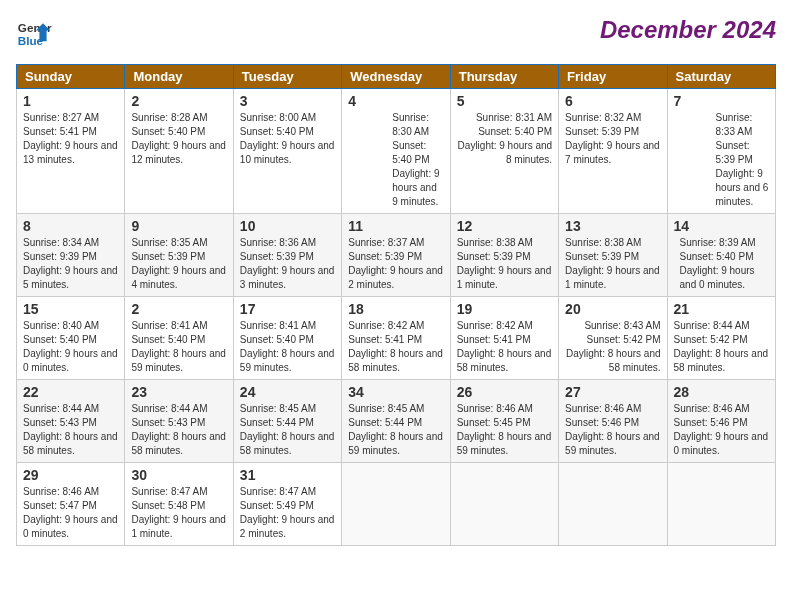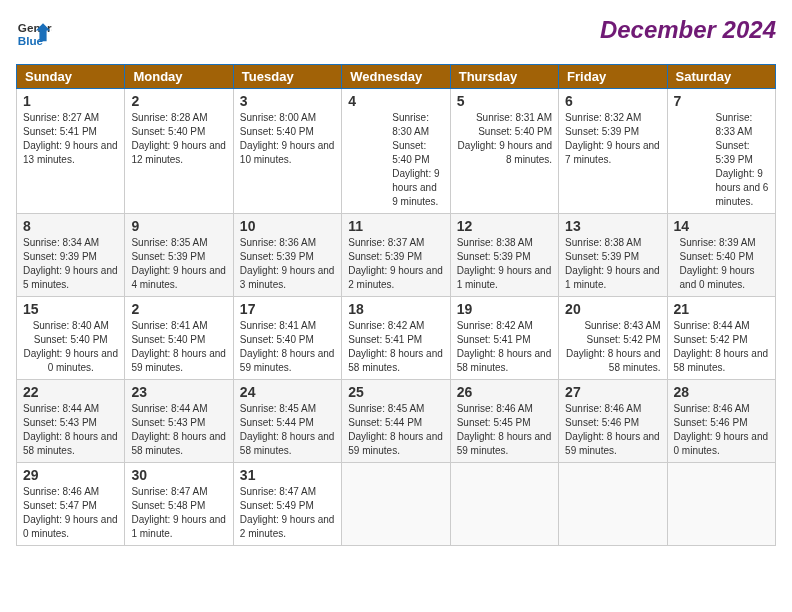--- a/index.html
+++ b/index.html
@@ -192,21 +192,21 @@
         <td>
           <span class="day-num">14</span>
           <div class="day-info" style="white-space: pre-line; margin-left: 6px;">Sunrise: 8:39 AM
 Sunset: 5:40 PM
 Daylight: 9 hours and 0 minutes.</div>
         </td>
       </tr>
       <tr>
         <td>
           <span class="day-num">15</span>
-          <div class="day-info" style="white-space: pre-line; text-align: center;">Sunrise: 8:40 AM
+          <div class="day-info" style="white-space: pre-line;">Sunrise: 8:40 AM
 Sunset: 5:40 PM
 Daylight: 9 hours and 0 minutes.</div>
         </td>
         <td>
           <span class="day-num">2</span>
           <div class="day-info" style="white-space: pre-line;">Sunrise: 8:41 AM
 Sunset: 5:40 PM
 Daylight: 8 hours and 59 minutes.</div>
         </td>
         <td>
@@ -253,21 +253,21 @@
 Sunset: 5:43 PM
 Daylight: 8 hours and 58 minutes.</div>
         </td>
         <td>
           <span class="day-num">24</span>
           <div class="day-info" style="white-space: pre-line;">Sunrise: 8:45 AM
 Sunset: 5:44 PM
 Daylight: 8 hours and 58 minutes.</div>
         </td>
         <td>
-          <span class="day-num">25</span>
+          <span class="day-num">34</span>
           <div class="day-info" style="white-space: pre-line;">Sunrise: 8:45 AM
 Sunset: 5:44 PM
 Daylight: 8 hours and 59 minutes.</div>
         </td>
         <td>
           <span class="day-num">26</span>
           <div class="day-info" style="white-space: pre-line;">Sunrise: 8:46 AM
 Sunset: 5:45 PM
 Daylight: 8 hours and 59 minutes.</div>
         </td>

